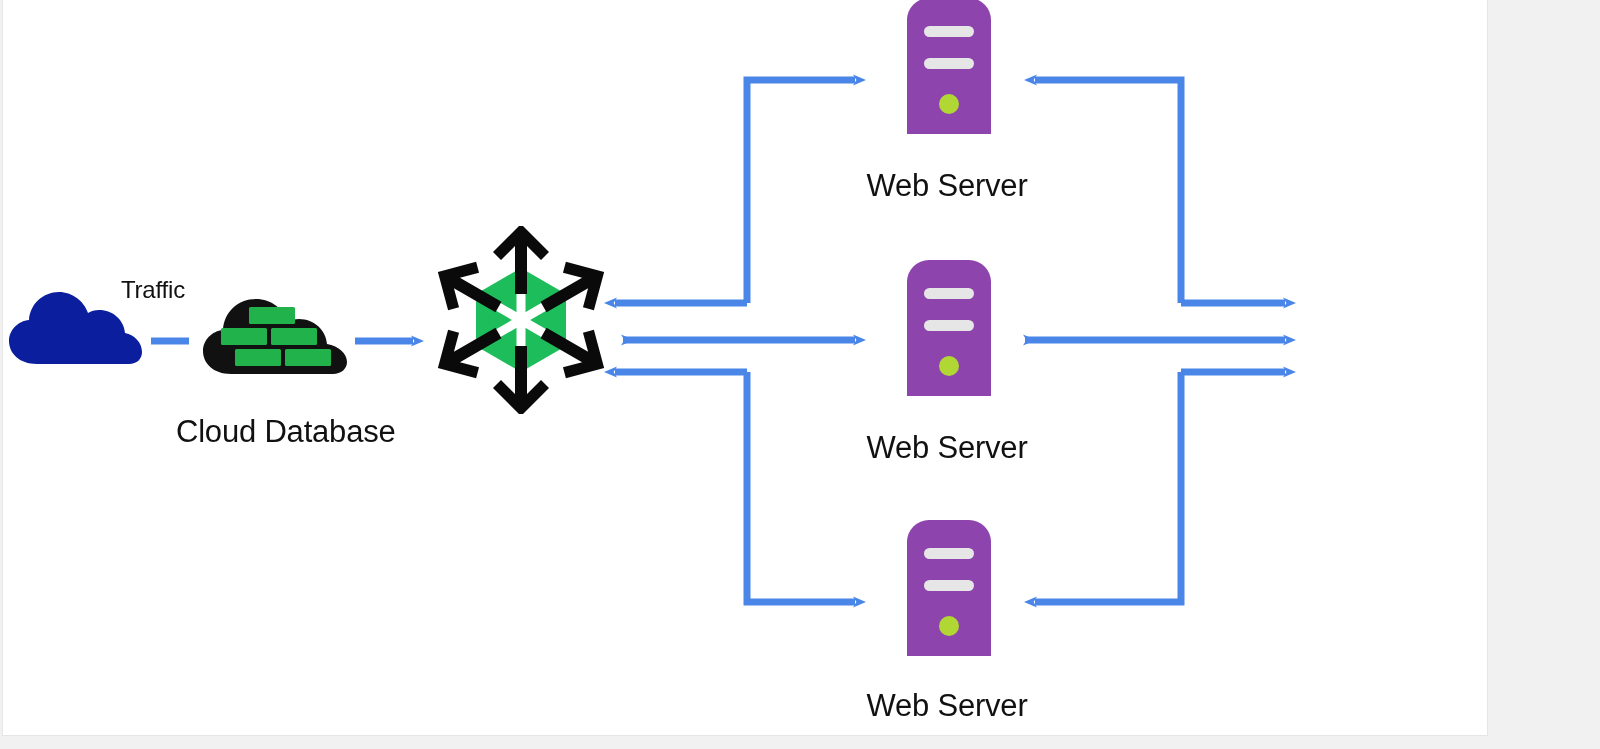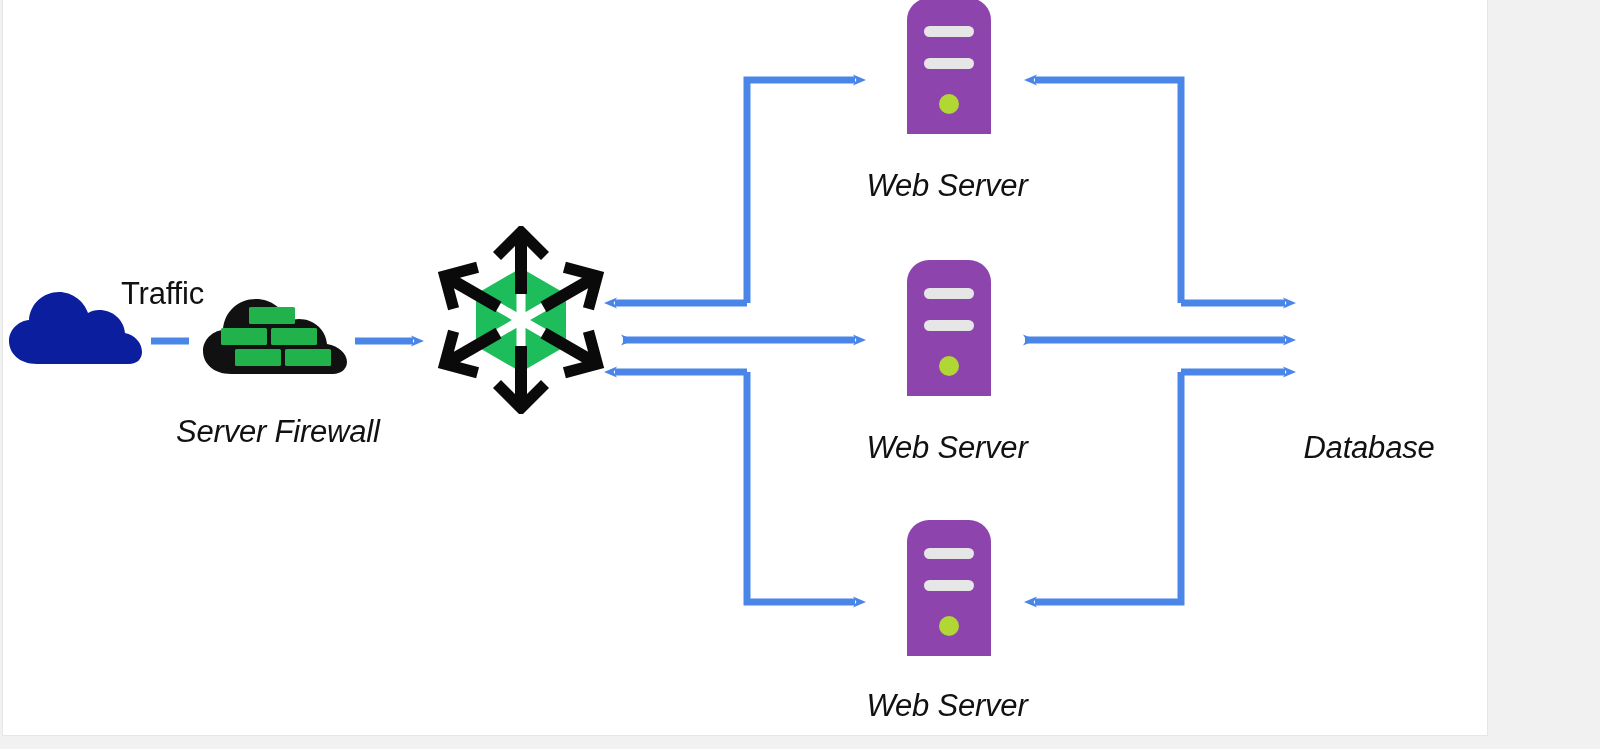--- a/index.html
+++ b/index.html
@@ -42,26 +42,25 @@
     position: absolute;
   }
   .node-label {
     position: absolute;
     text-align: center;
     font-family: "Liberation Sans", sans-serif;
     font-size: 31px;
     color: #111111;
     white-space: nowrap;
     letter-spacing: -0.2px;
-    font-style: italic;
   }
   .traffic-label {
     position: absolute;
     font-family: "Liberation Sans", sans-serif;
-    font-size: 31px;
+    font-size: 24px;
     color: #111111;
     white-space: nowrap;
     letter-spacing: -0.2px;
   }
 </style>
 </head>
 <body>
 
 <div id="page">
   <div id="canvas">
@@ -122,21 +121,21 @@
 
         <g>
           <rect x="50" y="25" width="46" height="17" rx="1.5" fill="#22b24c"></rect>
           <rect x="22" y="46" width="46" height="17" rx="1.5" fill="#22b24c"></rect>
           <rect x="72" y="46" width="46" height="17" rx="1.5" fill="#22b24c"></rect>
           <rect x="36" y="67" width="46" height="17" rx="1.5" fill="#22b24c"></rect>
           <rect x="86" y="67" width="46" height="17" rx="1.5" fill="#22b24c"></rect>
         </g>
       </svg>
     </div>
-    <div class="node-label" style="left:173px; top:414px; width:200px;">Server Firewall</div>
+    <div class="node-label" style="left:173px; top:414px; width:200px;">Cloud Database</div>
 
     <div class="node" style="left:428px; top:226px; width:180px; height:188px;">
       <svg width="180" height="188" viewBox="0 0 180 188" xmlns="http://www.w3.org/2000/svg">
 
         <g transform="translate(90,94)">
           <polygon fill="#1ebd5c" points="0,-52 45,-26 45,26 0,52 -45,26 -45,-26"></polygon>
           <g stroke="#ffffff" stroke-width="9" stroke-linecap="round">
             <line x1="0" y1="0" x2="0" y2="-52"></line>
             <line x1="0" y1="0" x2="45" y2="-26"></line>
             <line x1="0" y1="0" x2="45" y2="26"></line>
@@ -199,16 +198,15 @@
     <div class="node" style="left:904px; top:520px; width:84px; height:136px;">
       <svg width="84" height="136" viewBox="0 0 84 136" xmlns="http://www.w3.org/2000/svg">
         <path fill="#8e44ad" d="M0,22 A22,22 0 0 1 22,0 L62,0 A22,22 0 0 1 84,22 L84,136 L0,136 Z"></path>
         <rect x="17" y="28" width="50" height="11" rx="5.5" fill="#e6e6e6"></rect>
         <rect x="17" y="60" width="50" height="11" rx="5.5" fill="#e6e6e6"></rect>
         <circle cx="42" cy="106" r="10" fill="#b0d733"></circle>
       </svg>
     </div>
     <div class="node-label" style="left:844px; top:688px; width:200px;">Web Server</div>
 
-    <div class="node-label" style="left:1266px; top:430px; width:200px;">Database</div>
 
   </div>
 </div>
 
 </body></html>

